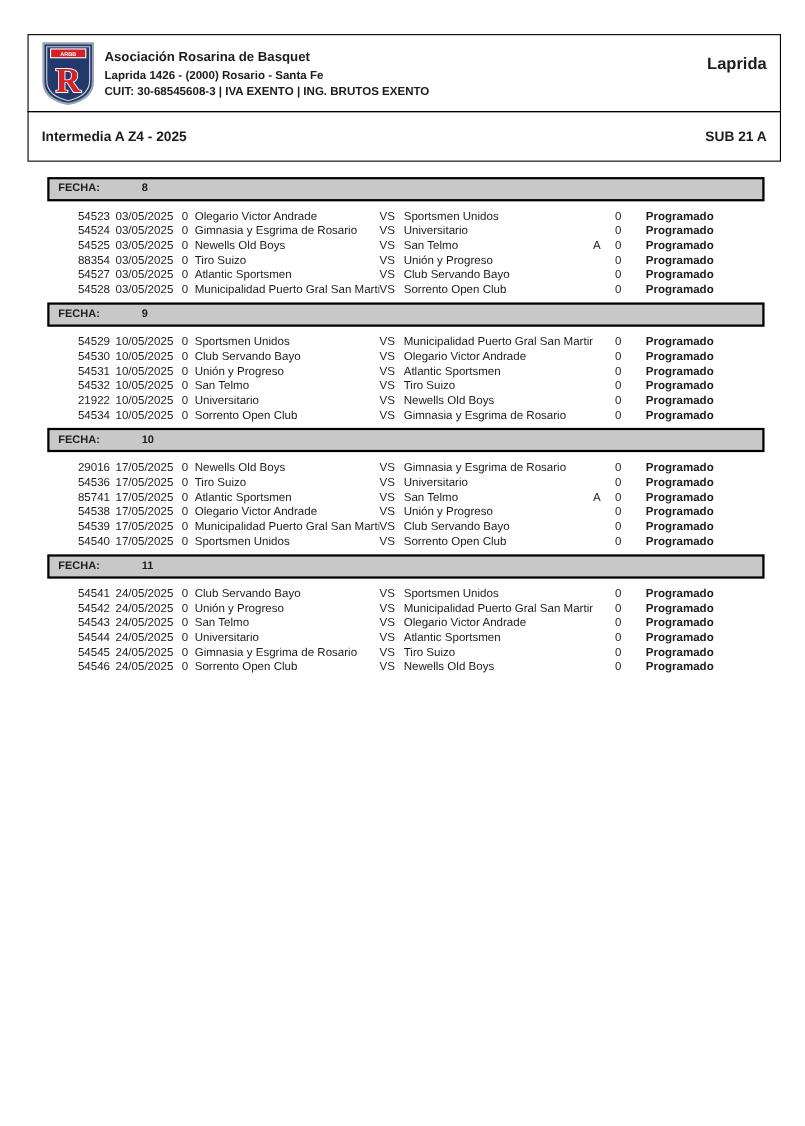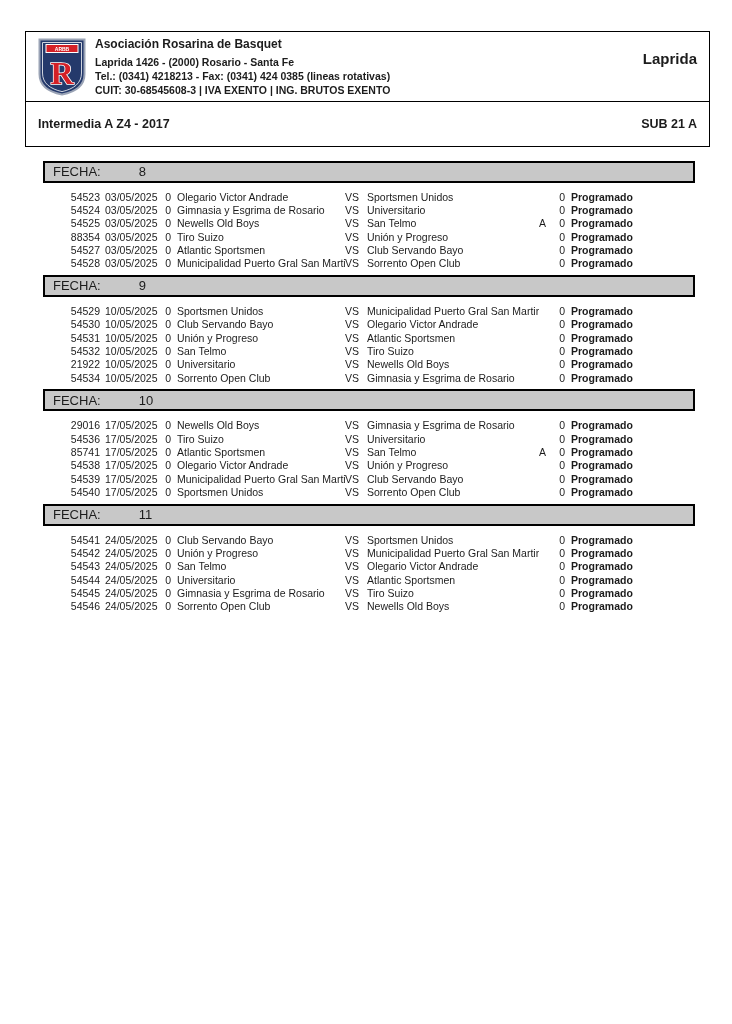--- a/index.html
+++ b/index.html
@@ -29,63 +29,62 @@
     padding:0 12px;
     font-size:12.5px; font-weight:bold;
   }
 
   
   .rounds { margin:14px 37px 0 43px; }
   .round { margin-bottom:4px; }
   .fecha-bar {
     height:22px; background:#c8c8c8; border:2px solid #000;
     display:flex; align-items:center; padding-left:8px;
-    font-size:13px; font-weight:normal;
+    font-size:10px; font-weight:bold;
   }
   .fecha-num { margin-left:38px; }
   .match-list { margin-top:8px; margin-bottom:2px; }
   .match-row { display:flex; align-items:baseline; height:13.4px; font-size:10.5px; padding-left:21px; white-space:nowrap; }
   .c.id     { width:36px; text-align:right; }
   .c.date   { width:58px; margin-left:5px; }
   .c.hsc    { width:8px;  text-align:right; }
   .c.home   { width:168px; margin-left:6px; overflow:hidden; }
   .c.vs     { width:22px; }
   .c.away   { width:172px; overflow:hidden; }
   .c.flag   { width:12px; }
   .c.asc    { width:14px; text-align:right; }
-  .c.status { margin-left:6px; font-weight:bold; }
+  .c.status { margin-left:22px; font-weight:bold; }
 </style>
 </head>
 <body>
 
 <div class="page">
 
   <div class="hdr-box">
     <div class="hdr-left">
       <span class="logo">
         <svg width="48" height="58" viewBox="0 0 48 58" xmlns="http://www.w3.org/2000/svg">
           <path d="M1.5,1.5 H46.5 V36 C46.5,48 37,54 24,56.5 C11,54 1.5,48 1.5,36 Z" fill="#24396b" stroke="#9aa3b5" stroke-width="2"></path>
           <path d="M4.5,4.5 H43.5 V35 C43.5,45.5 35.5,51 24,53.6 C12.5,51 4.5,45.5 4.5,35 Z" fill="none" stroke="#cfd4de" stroke-width="1"></path>
           <rect x="8" y="6.5" width="32" height="8" fill="#d42027" stroke="#ffffff" stroke-width="1"></rect>
           <text x="24" y="12.9" font-size="5" font-weight="bold" fill="#ffffff" text-anchor="middle" font-family="Liberation Sans, sans-serif">ARBB</text>
           <text x="24" y="46" font-size="32" font-weight="bold" fill="#d42027" stroke="#ffffff" stroke-width="1.6" text-anchor="middle" style="paint-order:stroke" font-family="Liberation Serif, serif">R</text>
         </svg>
       </span>
       <div class="org">
         <div class="org-name">Asociación Rosarina de Basquet</div>
         <div class="org-line">Laprida 1426 - (2000) Rosario - Santa Fe</div>
-        <div class="org-line">Tel.: (0341) 4218213 - Fax: (0341) 424 0385 (lineas rotativas)</div>
         <div class="org-line">CUIT: 30-68545608-3 | IVA EXENTO | ING. BRUTOS EXENTO</div>
       </div>
     </div>
     <div class="doc-title">Laprida</div>
   </div>
 
   <div class="comp-box">
-    <div>Intermedia A Z4 - 2017</div>
+    <div>Intermedia A Z4 - 2025</div>
     <div>SUB 21 A</div>
   </div>
 
   <div class="rounds">
       <section class="round">
     <div class="fecha-bar">
       <span class="fecha-label">FECHA:</span>
       <span class="fecha-num">8</span>
     </div>
     <div class="match-list">

